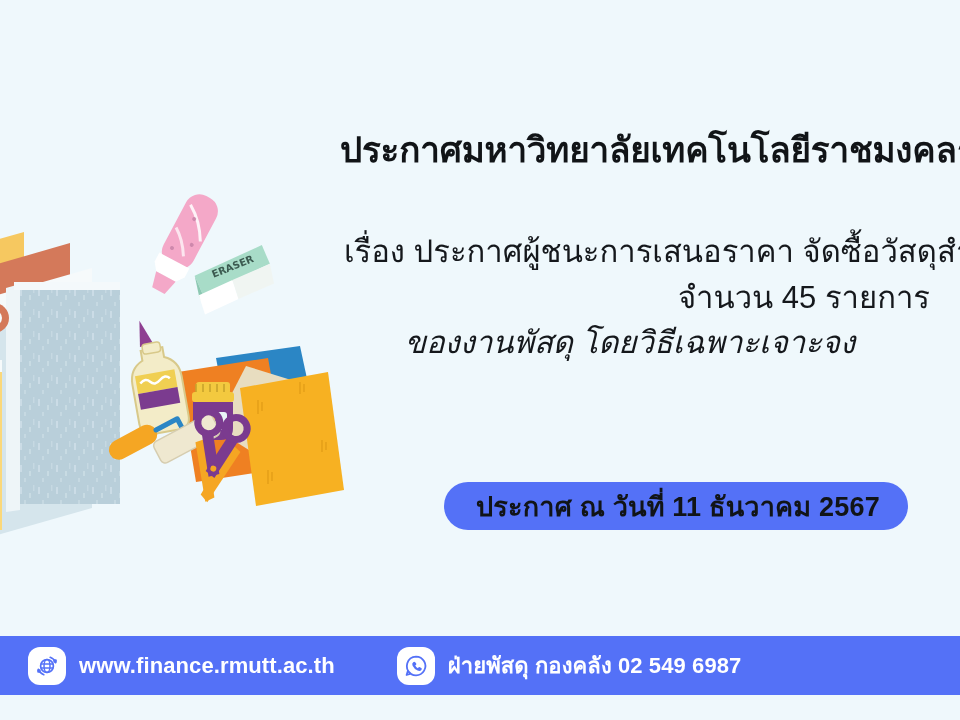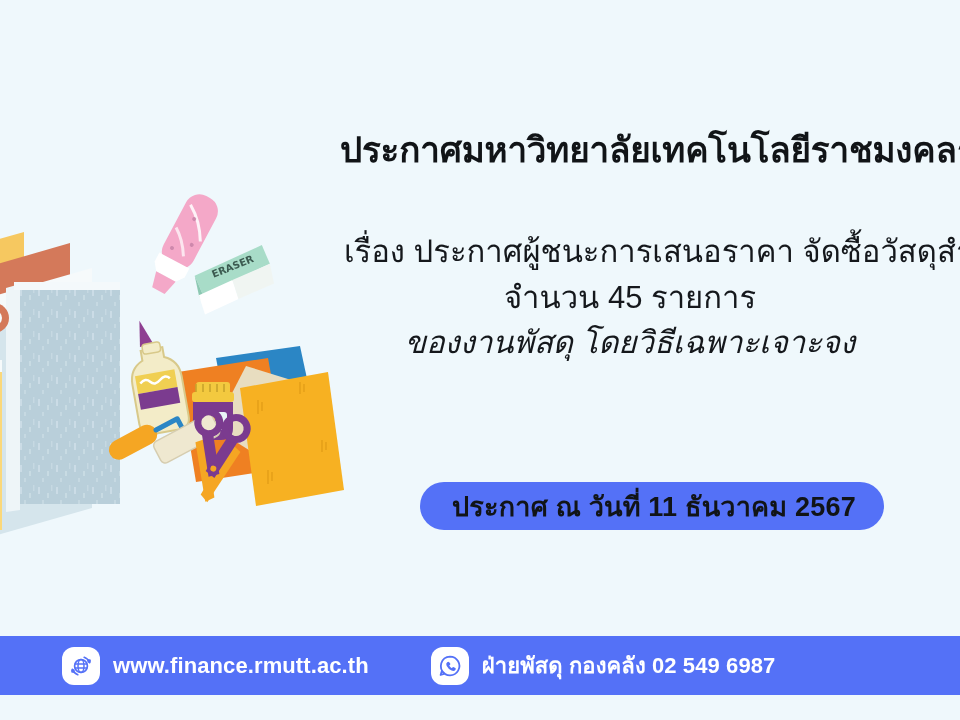--- a/index.html
+++ b/index.html
@@ -58,27 +58,27 @@
 
   .body-line {
     position: absolute;
     white-space: nowrap;
     font-size: 31px;
     font-weight: 400;
     color: #15181c;
     line-height: 1.3;
   }
   .body-line.l1 { top: 112px; left: 14px; }
-  .body-line.l2 { top: 158px; left: 0;  width: 600px; text-align: center; }
+  .body-line.l2 { top: 158px; left: 0;  width: 600px; text-align: right; }
   .body-line.l3 { top: 203px; left: 0;  width: 600px; text-align: center; font-style: italic; }
 
   
   #date-pill {
     position: absolute;
-    left: 420px;
+    left: 444px;
     top: 482px;
     height: 48px;
     padding: 0 28px 0 32px;
     border-radius: 26px;
     background: #5471f7;
     display: flex;
     align-items: center;
     box-sizing: border-box;
   }
   #date-pill .pill-text {
@@ -98,21 +98,21 @@
     height: 59px;
     background: #5471f7;
     display: flex;
     align-items: center;
   }
   .footer-item {
     display: flex;
     align-items: center;
     gap: 13px;
   }
-  .footer-item.website { margin-left: 62px; }
+  .footer-item.website { margin-left: 28px; }
   .footer-item.contact { margin-left: 62px; }
 
   .badge-icon {
     width: 38px;
     height: 38px;
     border-radius: 12px;
     background: #ffffff;
     display: flex;
     align-items: center;
     justify-content: center;

